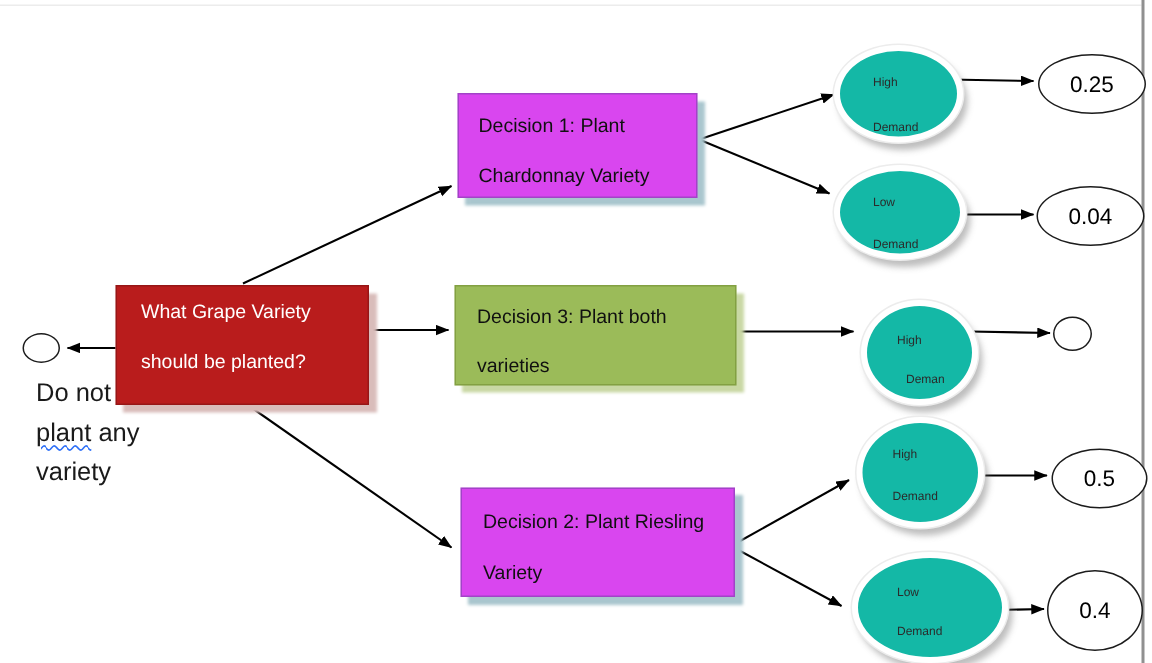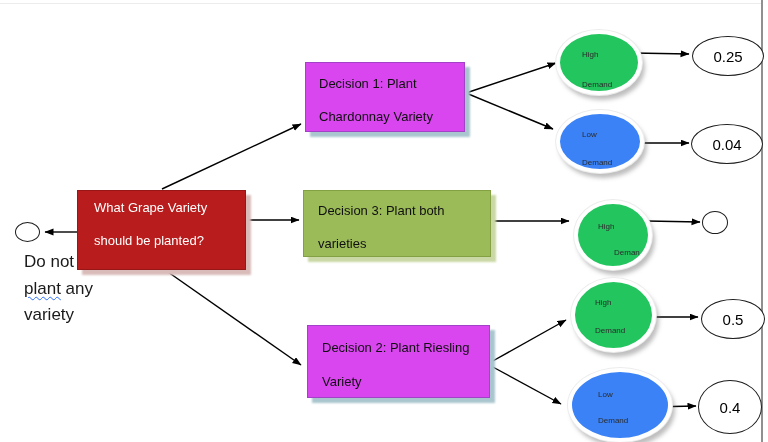--- a/index.html
+++ b/index.html
@@ -28,22 +28,22 @@
   .dec3{left:303px;top:190px;width:188px;height:67px;}
   .dec2{left:307px;top:325px;width:183px;height:73px;}
 
   
   .chance{
     position:absolute;box-sizing:border-box;border-radius:50%;
     border:4px solid #ffffff;overflow:hidden;
     font-size:8px;color:#2b2b2b;
     box-shadow:0 0 0 1px #ececec, 3px 5px 4px rgba(110,110,110,0.45);
   }
-  .chance.green{background:#22c55e;}
-  .chance.red{background:#3b82f6;}
+  .chance.green{background:#14b8a6;}
+  .chance.red{background:#14b8a6;}
   .c0{left:556px;top:30px;width:86px;height:65px;}
   .c1{left:556px;top:110px;width:88px;height:63px;}
   .c2{left:574px;top:200px;width:78px;height:70px;}
   .c3{left:571px;top:278px;width:85px;height:74px;}
   .c4{left:568px;top:368px;width:104px;height:74px;}
 
   
   .oval{
     position:absolute;box-sizing:border-box;border-radius:50%;
     background:#ffffff;border:1.4px solid #1c1c1c;
@@ -130,21 +130,21 @@
   <div class="chance green c0">
     <div class="bl" style="left:22px;top:16px">High</div>
     <div class="bl" style="left:22px;top:46px">Demand</div>
   </div>
   <div class="chance red c1">
     <div class="bl" style="left:22px;top:16px">Low</div>
     <div class="bl" style="left:22px;top:44px">Demand</div>
   </div>
   <div class="chance green c2">
     <div class="bl" style="left:20px;top:18px">High</div>
-    <div class="bl" style="left:36px;top:44px">Deman</div>
+    <div class="bl" style="left:26px;top:44px">Deman</div>
   </div>
   <div class="chance green c3">
     <div class="bl" style="left:20px;top:16px">High</div>
     <div class="bl" style="left:20px;top:44px">Demand</div>
   </div>
   <div class="chance red c4">
     <div class="bl" style="left:26px;top:18px">Low</div>
     <div class="bl" style="left:26px;top:44px">Demand</div>
   </div>
 

